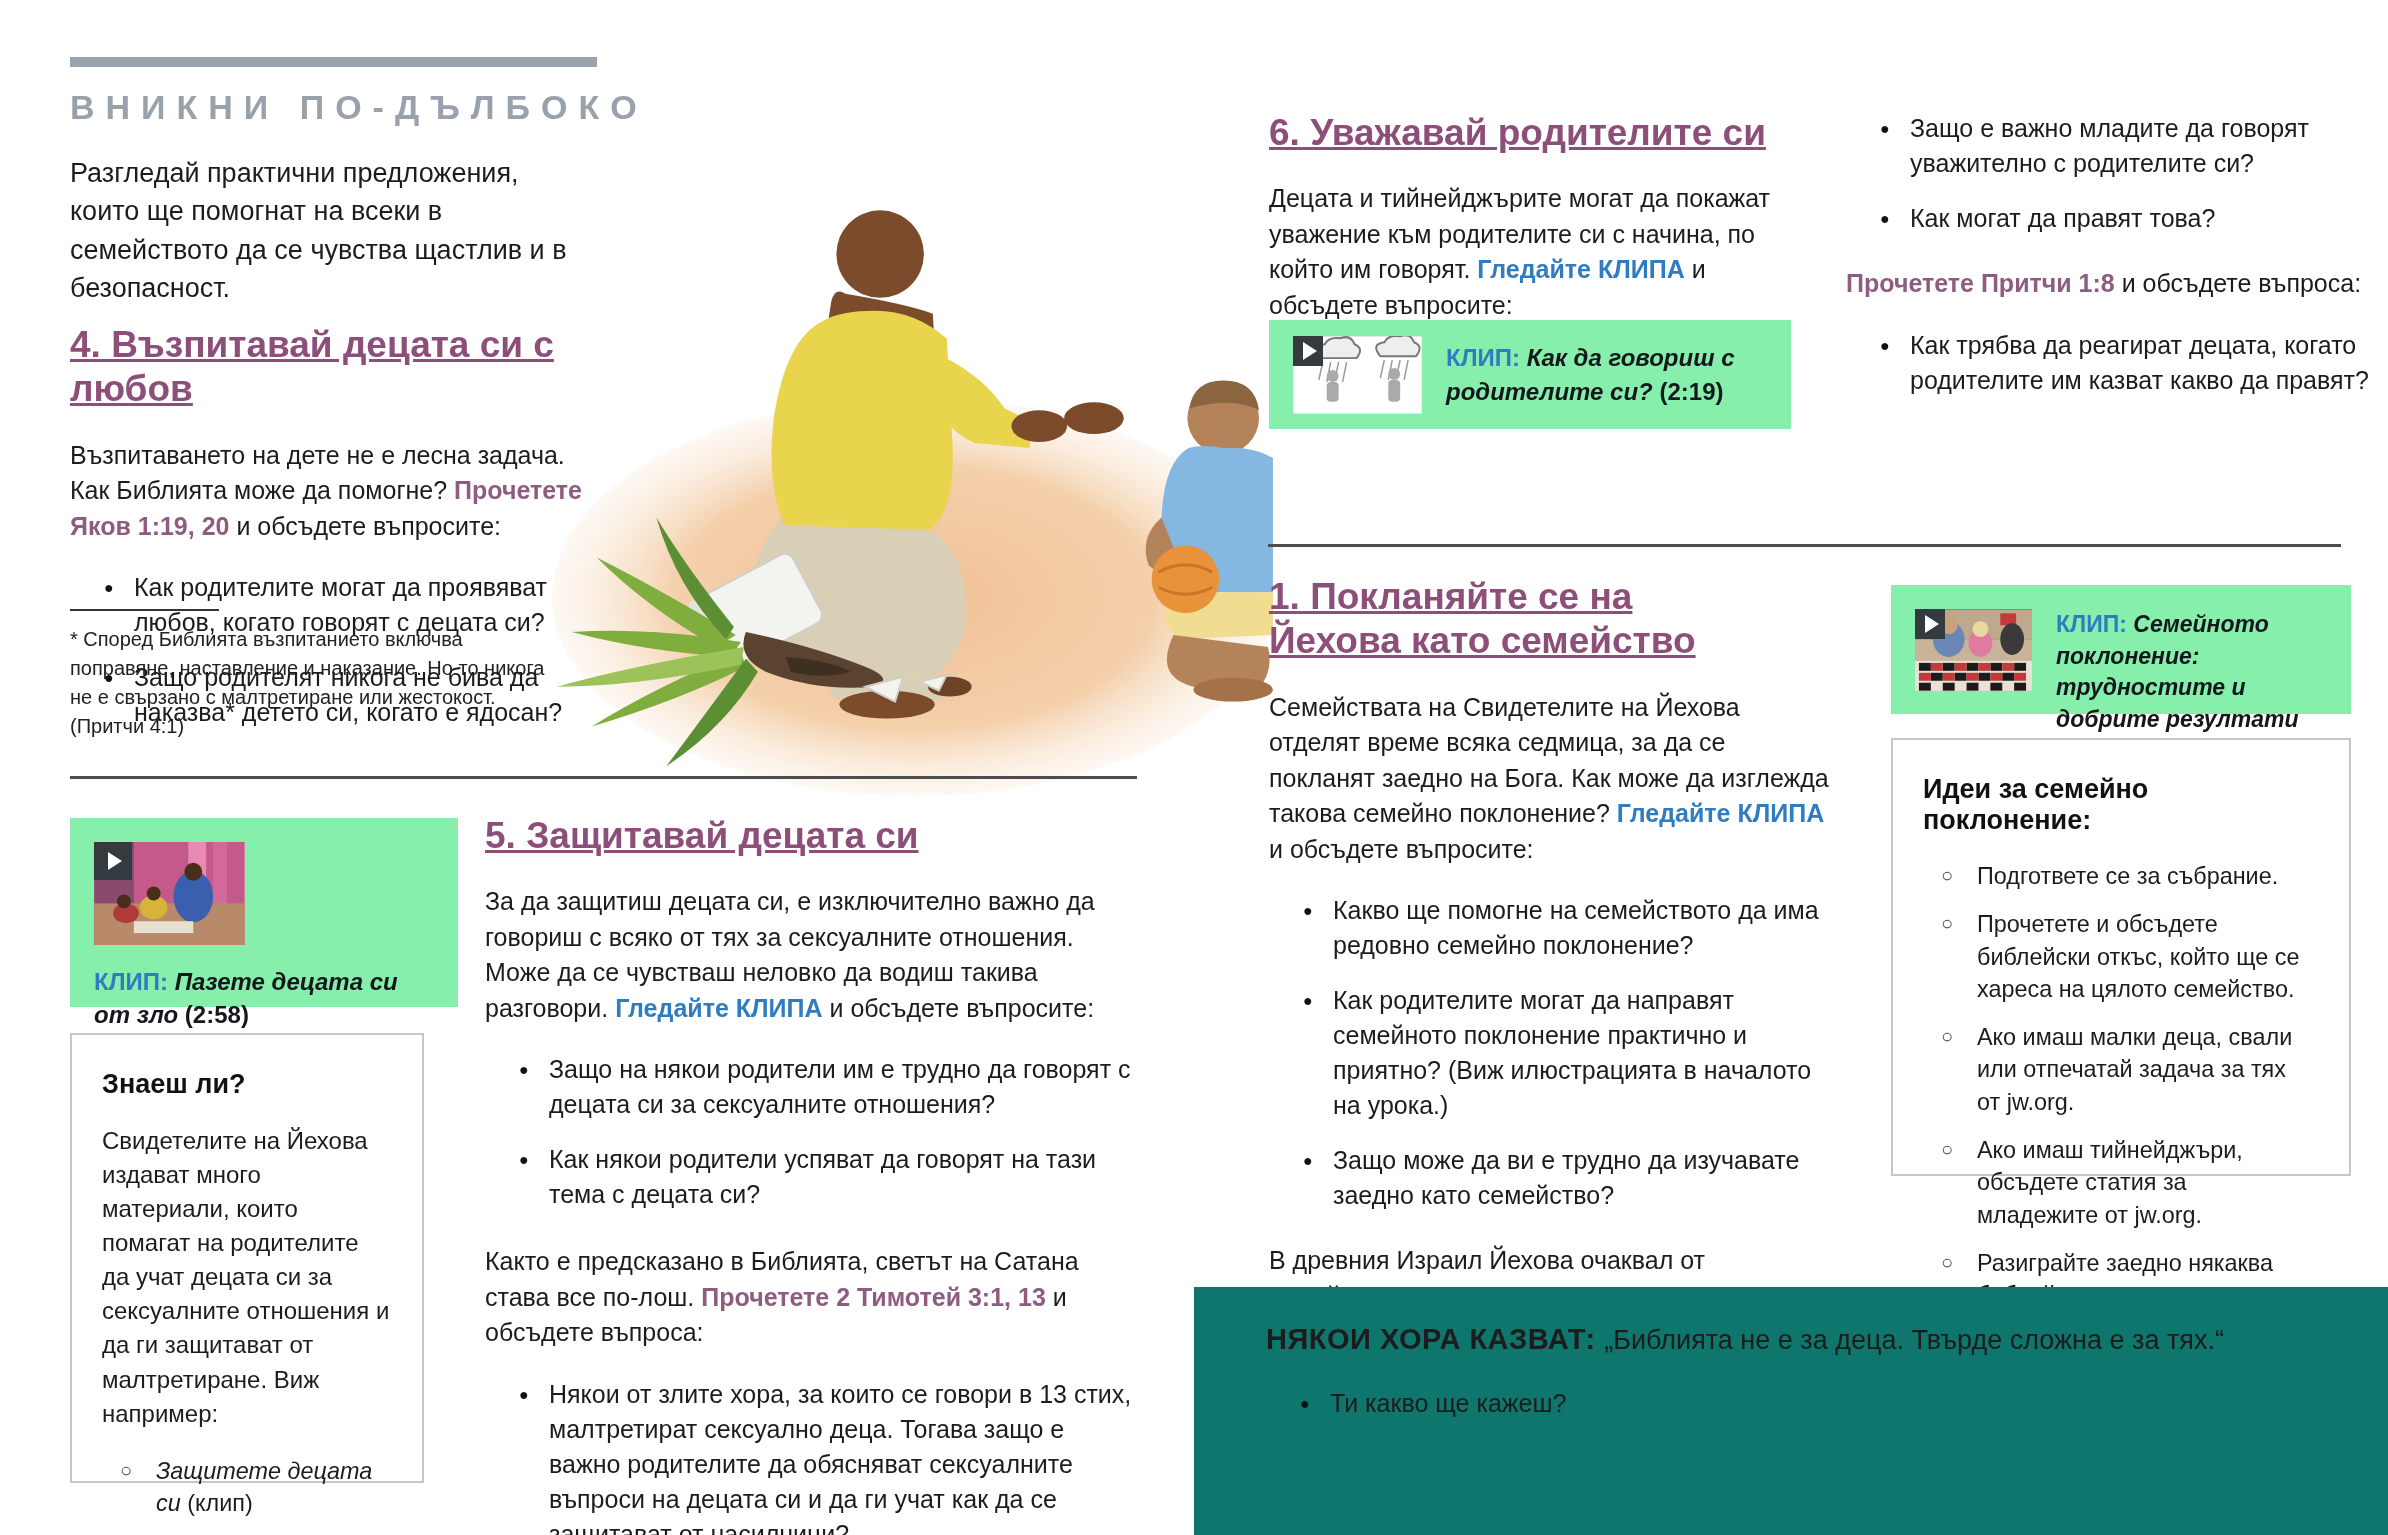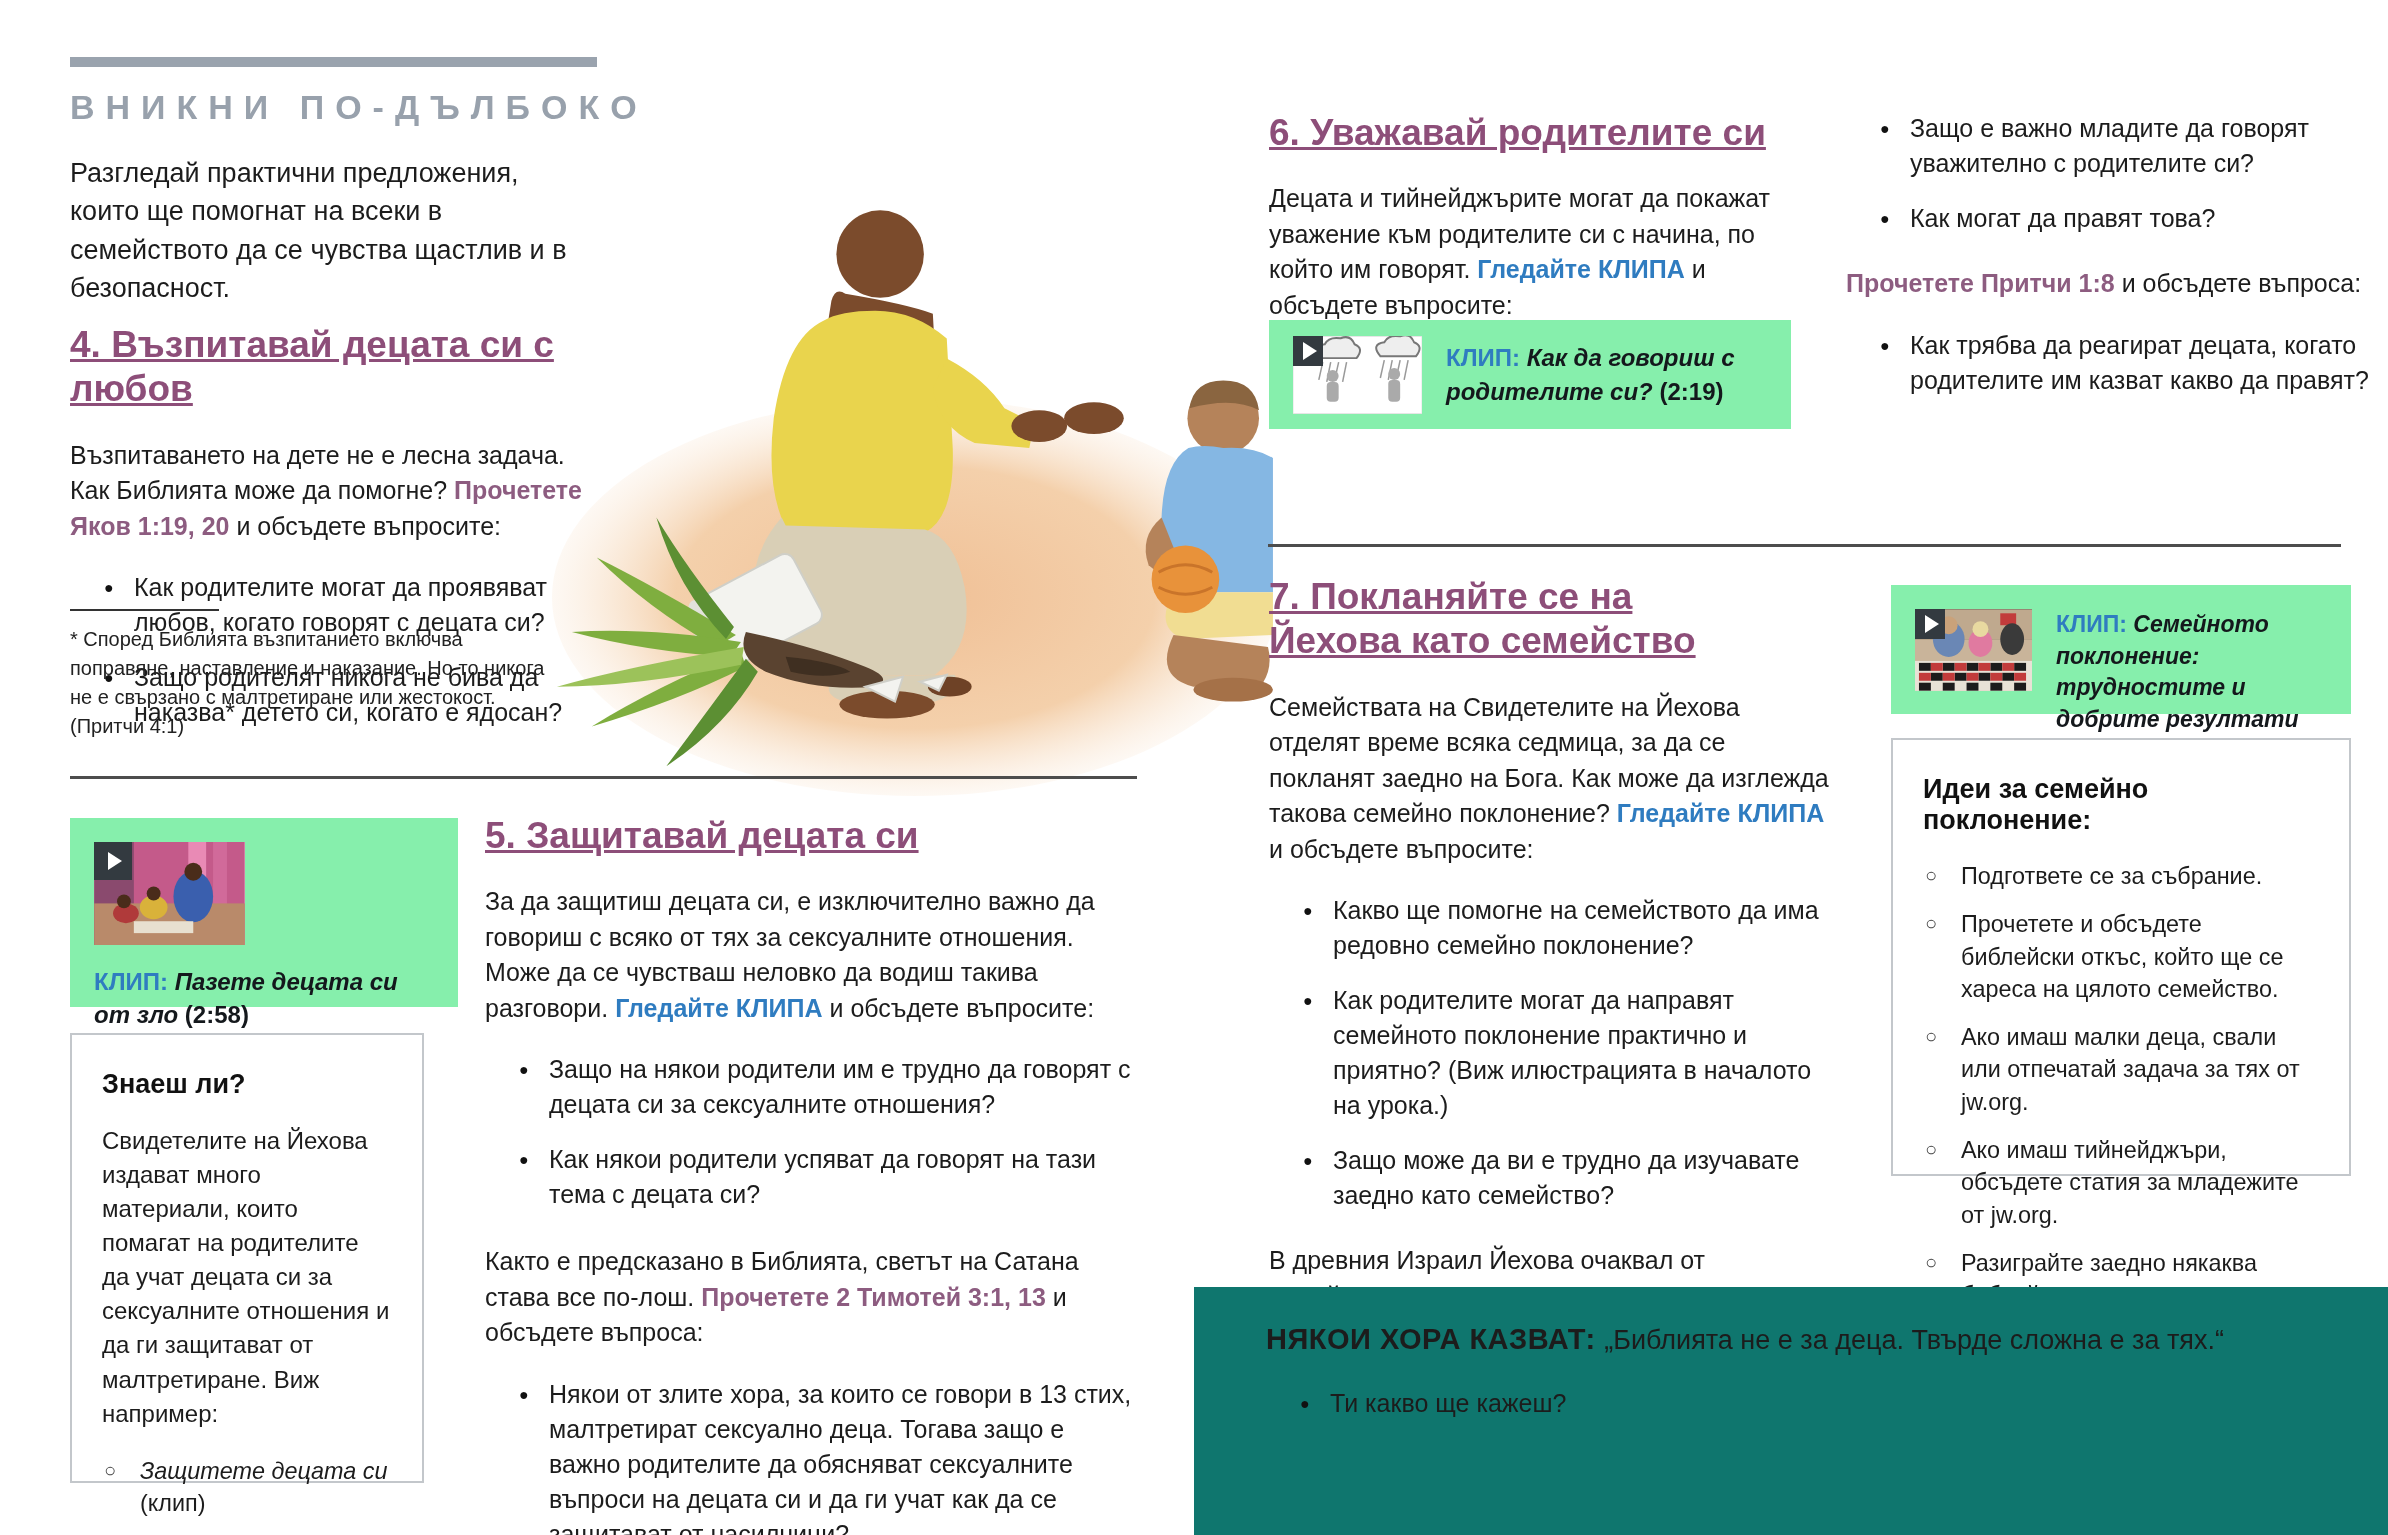--- a/index.html
+++ b/index.html
@@ -12,21 +12,21 @@
   .kicker-bar{background:#9aa3ae;height:10px;width:527px;}
   .kicker{font-size:34px;font-weight:bold;letter-spacing:11px;color:#98a1ac;}
   .intro{font-size:27px;line-height:1.42;width:517px;}
   h2.sec{font-size:37px;font-weight:bold;color:#8d4e79;margin:0 0 26px 0;line-height:1.2;text-decoration:underline;}
   .body-text{font-size:25px;line-height:1.42;margin:0 0 26px 0;}
   .read-link{color:#8d5c80;font-weight:bold;cursor:pointer;}
   .watch-link{color:#2f7cc0;font-weight:bold;cursor:pointer;}
   ul.dots{list-style:none;margin:0;padding:0 0 0 34px;}
   ul.dots li{font-size:25px;line-height:1.4;margin-bottom:20px;position:relative;padding-left:30px;}
   ul.dots li::before{content:"●";font-size:16px;position:absolute;left:0;top:7px;color:#111;}
-  ul.rings{list-style:none;margin:0;padding:0;}
+  ul.rings{list-style:none;margin:16px;padding:0;}
   ul.rings li{font-size:23.4px;line-height:1.38;margin-bottom:16px;position:relative;padding-left:38px;}
   ul.rings li::before{content:"○";font-size:20px;position:absolute;left:2px;top:2px;color:#444;}
   .footnote-rule{width:149px;height:2px;background:#333;margin-bottom:14px;}
   .footnote{font-size:20px;line-height:1.45;width:498px;color:#222;}
   .divider{background:#4d4d4d;height:3px;}
   
   .clipbox{background:#86efac;display:flex;gap:24px;padding:24px;box-sizing:border-box;}
   .clipbox.stacked{display:block;}
   .thumb{position:relative;flex:0 0 auto;background:#fff;cursor:pointer;}
   .playbtn{position:absolute;left:0;top:0;width:38px;height:38px;background:#333a40;display:flex;align-items:center;justify-content:center;}
@@ -213,21 +213,21 @@
     </ul>
     <p class="body-text" style="margin-top:30px;"><span class="read-link">Прочетете Притчи 1:8</span><span> и обсъдете въпроса:</span></p>
     <ul class="dots">
       <li>Как трябва да реагират децата, когато родителите им казват какво да правят?</li>
     </ul>
   </div>
 
   <div class="abs divider" style="left:1268px;top:544px;width:1073px;"></div>
 
   <div class="abs" style="left:1269px;top:575px;width:567px;">
-    <h2 class="sec" style="width:478px;">7. Покланяйте се на Йехова като семейство</h2>
+    <h2 class="sec" style="width:478px;">1. Покланяйте се на Йехова като семейство</h2>
     <p class="body-text"><span>Семействата на Свидетелите на Йехова отделят време всяка седмица, за да се покланят заедно на Бога. Как може да изглежда такова семейно поклонение? </span><span class="watch-link">Гледайте КЛИПА</span><span> и обсъдете въпросите:</span></p>
     <ul class="dots">
       <li>Какво ще помогне на семейството да има редовно семейно поклонение?</li>
       <li>Как родителите могат да направят семейното поклонение практично и приятно? (Виж илюстрацията в началото на урока.)</li>
       <li>Защо може да ви е трудно да изучавате заедно като семейство?</li>
     </ul>
     <p class="body-text" style="margin-top:30px;"><span>В древния Израил Йехова очаквал от семействата редовно да си говорят за неговото Слово. </span><span class="read-link">Прочетете Второзаконие 6:6, 7</span><span> и обсъдете въпроса:</span></p>
     <ul class="dots">
       <li>Как можеш да приложиш този принцип?</li>
     </ul>

